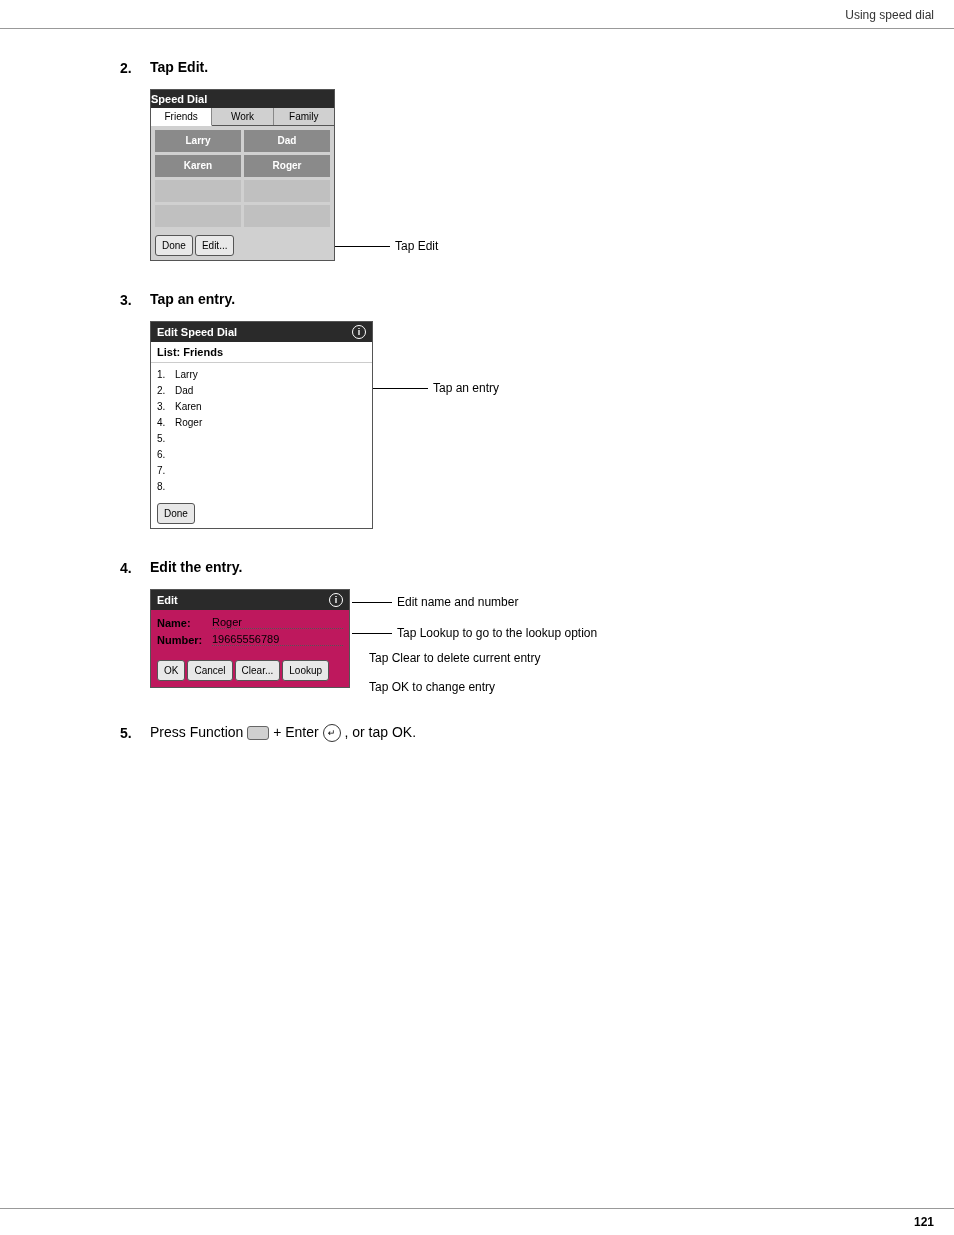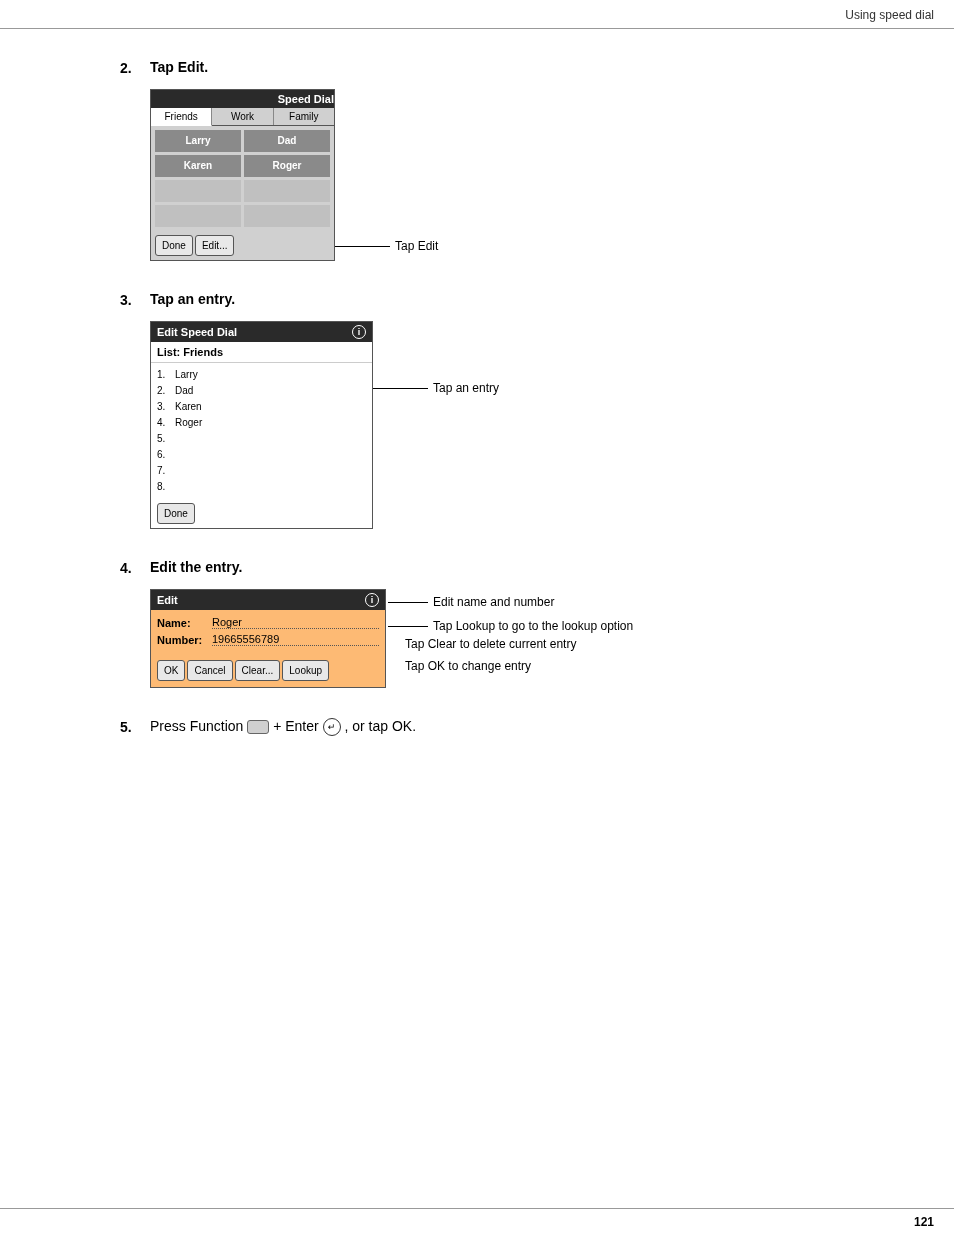--- a/index.html
+++ b/index.html
@@ -79,21 +79,21 @@
     .speed-dial-widget {
       width: 185px;
       border: 1px solid #555;
       background: #fff;
       font-size: 11px;
     }
 
     .speed-dial-header {
       background: #2a2a2a;
       color: #fff;
-      text-align: right;
+      text-align: left;
       padding: 3px 0;
       font-size: 11px;
       font-weight: bold;
     }
 
     .speed-dial-tabs {
       display: flex;
       border-bottom: 1px solid #555;
       background: #d0d0d0;
     }
@@ -209,23 +209,23 @@
     .entry-num {
       min-width: 14px;
     }
 
     .edit-done-row {
       padding: 4px 6px;
     }
 
     
     .edit-dialog {
-      width: 236px;
+      width: 200px;
       border: 1px solid #555;
-      background: #fdba74;
+      background: #be185d;
       font-size: 11px;
     }
 
     .edit-dialog-header {
       background: #2a2a2a;
       color: #fff;
       display: flex;
       justify-content: space-between;
       align-items: center;
       padding: 3px 6px;
@@ -449,21 +449,21 @@
             </div>
           </div>
           <div class="edit-dialog-buttons">
             <button class="mini-button">OK</button>
             <button class="mini-button">Cancel</button>
             <button class="mini-button">Clear...</button>
             <button class="mini-button">Lookup</button>
           </div>
         </div>
 
-        <div style="display:flex; flex-direction:column; margin-left:2px; padding-top:6px; gap:0;">
+        <div style="display:flex; flex-direction:column; margin-left:2px; padding-top:6px; gap:7px;">
 
           <div style="display:flex; align-items:center; margin-bottom: 10px;">
             <div style="height:1px; background:#000; width:40px; flex-shrink:0;"></div>
             <span class="ann-text">Edit name and number</span>
           </div>
 
           <div style="display:flex; align-items:center; margin-bottom: 4px;">
             <div style="height:1px; background:#000; width:40px; flex-shrink:0;"></div>
             <span class="ann-text">Tap Lookup to go to the lookup option</span>
           </div>

